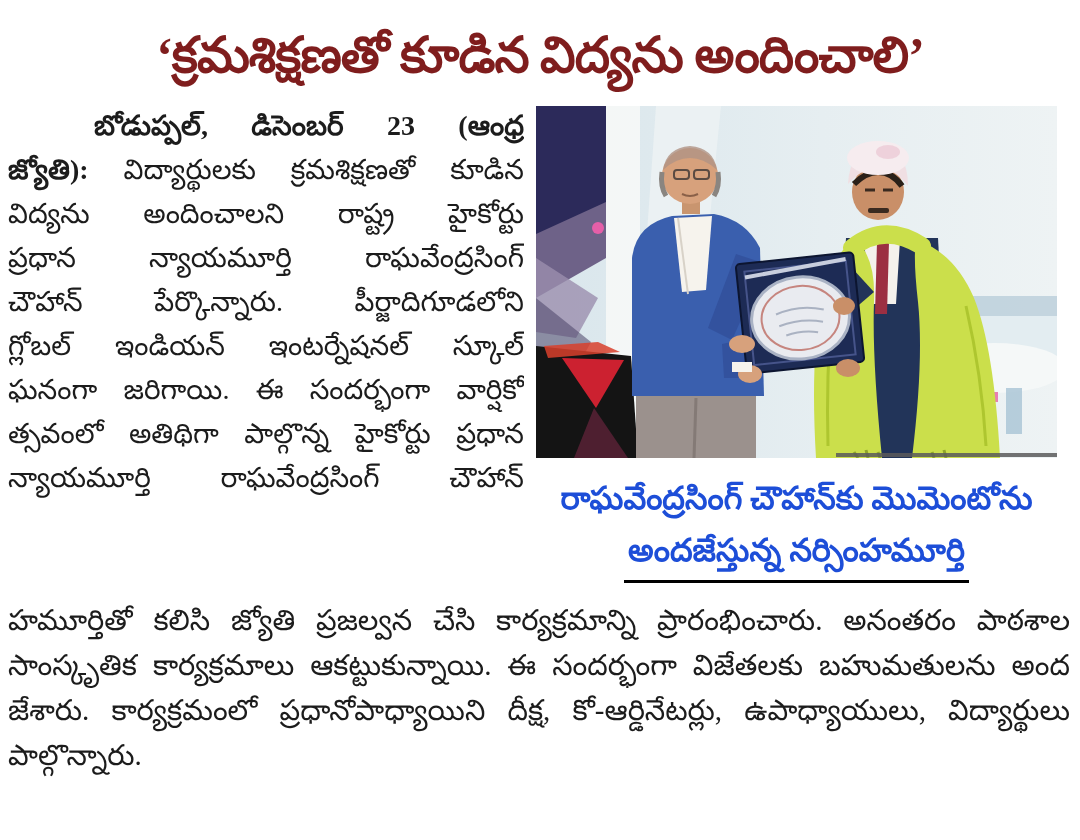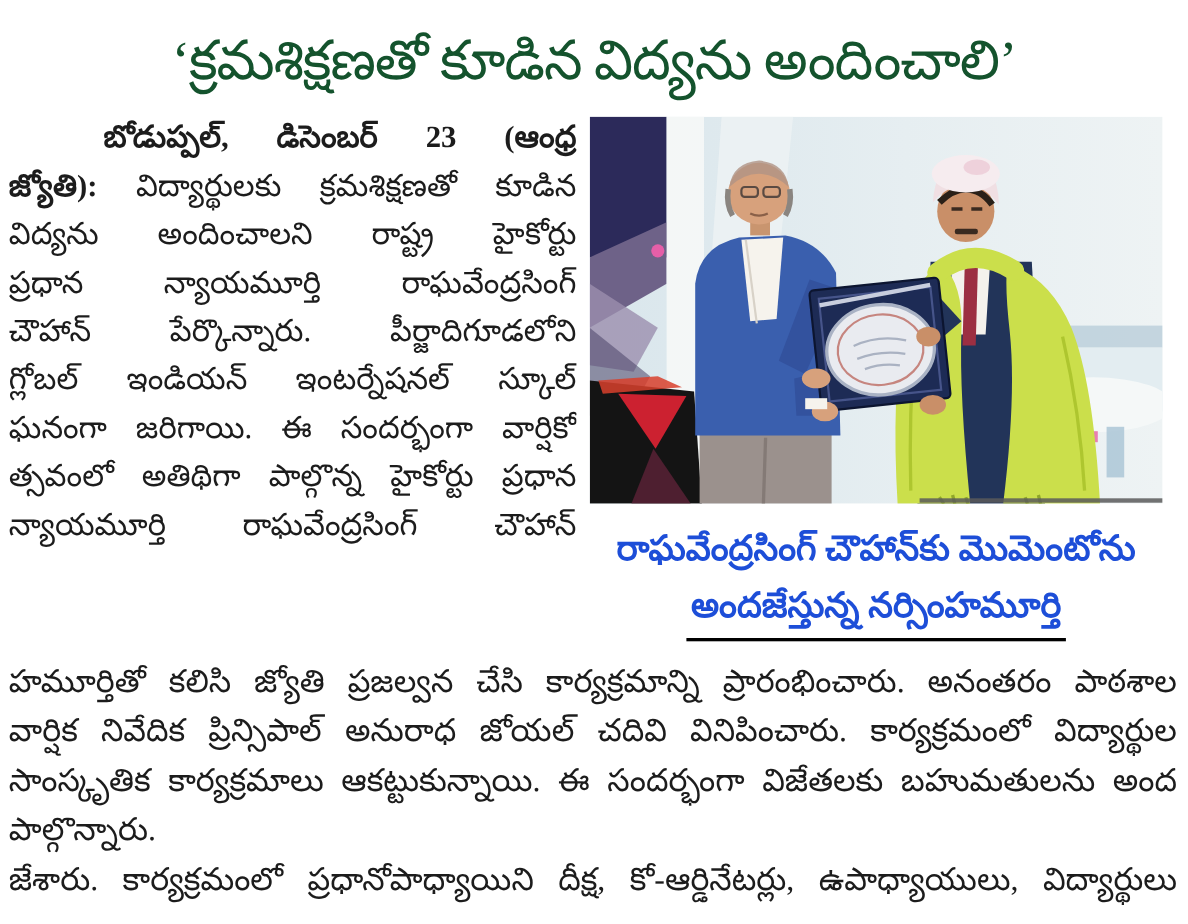--- a/index.html
+++ b/index.html
@@ -3,21 +3,21 @@
 <meta charset="utf-8">
 <style>
   * { margin:0; padding:0; box-sizing:border-box; }
   html,body { width:1080px; height:840px; background:#ffffff; overflow:hidden;
     font-family:"Liberation Serif","DejaVu Serif",serif; color:#1c1c1c; }
 
   .page { position:relative; width:1080px; height:840px; background:#fff; }
 
   
   .headline { position:absolute; top:12px; left:0; width:1080px; height:86px;
-    text-align:center; font-size:50px; font-weight:normal; color:#14532d;
+    text-align:center; font-size:50px; font-weight:bold; color:#7f1d1d;
     letter-spacing:-1px; line-height:86px; white-space:nowrap; overflow:hidden; }
 
   
   .left-col { position:absolute; top:104px; left:8px; width:516px; }
   .tl { height:44px; line-height:44px; font-size:28px;
     text-align:justify; text-align-last:justify; overflow:hidden; white-space:nowrap; }
   .tl.bold { font-weight:bold; }
   .tl.indent { padding-left:86px; }
   .tl .b { font-weight:bold; }
 
@@ -148,19 +148,18 @@
     </svg>
   </div>
 
   <div class="caption">
     <div class="cap1">రాఘవేంద్రసింగ్ చౌహాన్‌కు మొమెంటోను</div>
     <div><span class="cap2">అందజేస్తున్న నర్సింహమూర్తి</span></div>
   </div>
 
   <div class="full-text">
     <div class="fl">హమూర్తితో కలిసి జ్యోతి ప్రజల్వన చేసి కార్యక్రమాన్ని ప్రారంభించారు. అనంతరం పాఠశాల</div>
-    <div class="fl">వార్షిక నివేదిక ప్రిన్సిపాల్ అనురాధ జోయల్ చదివి వినిపించారు. కార్యక్రమంలో విద్యార్థుల</div>
     <div class="fl">సాంస్కృతిక కార్యక్రమాలు ఆకట్టుకున్నాయి. ఈ సందర్భంగా విజేతలకు బహుమతులను అంద</div>
+    <div class="fl">జేశారు. కార్యక్రమంలో ప్రధానోపాధ్యాయిని దీక్ష, కో-ఆర్డినేటర్లు, ఉపాధ్యాయులు, విద్యార్థులు</div>
     <div class="fl last">పాల్గొన్నారు.</div>
-    <div class="fl">జేశారు. కార్యక్రమంలో ప్రధానోపాధ్యాయిని దీక్ష, కో-ఆర్డినేటర్లు, ఉపాధ్యాయులు, విద్యార్థులు</div>
   </div>
 
 </div>
 
 </body></html>

